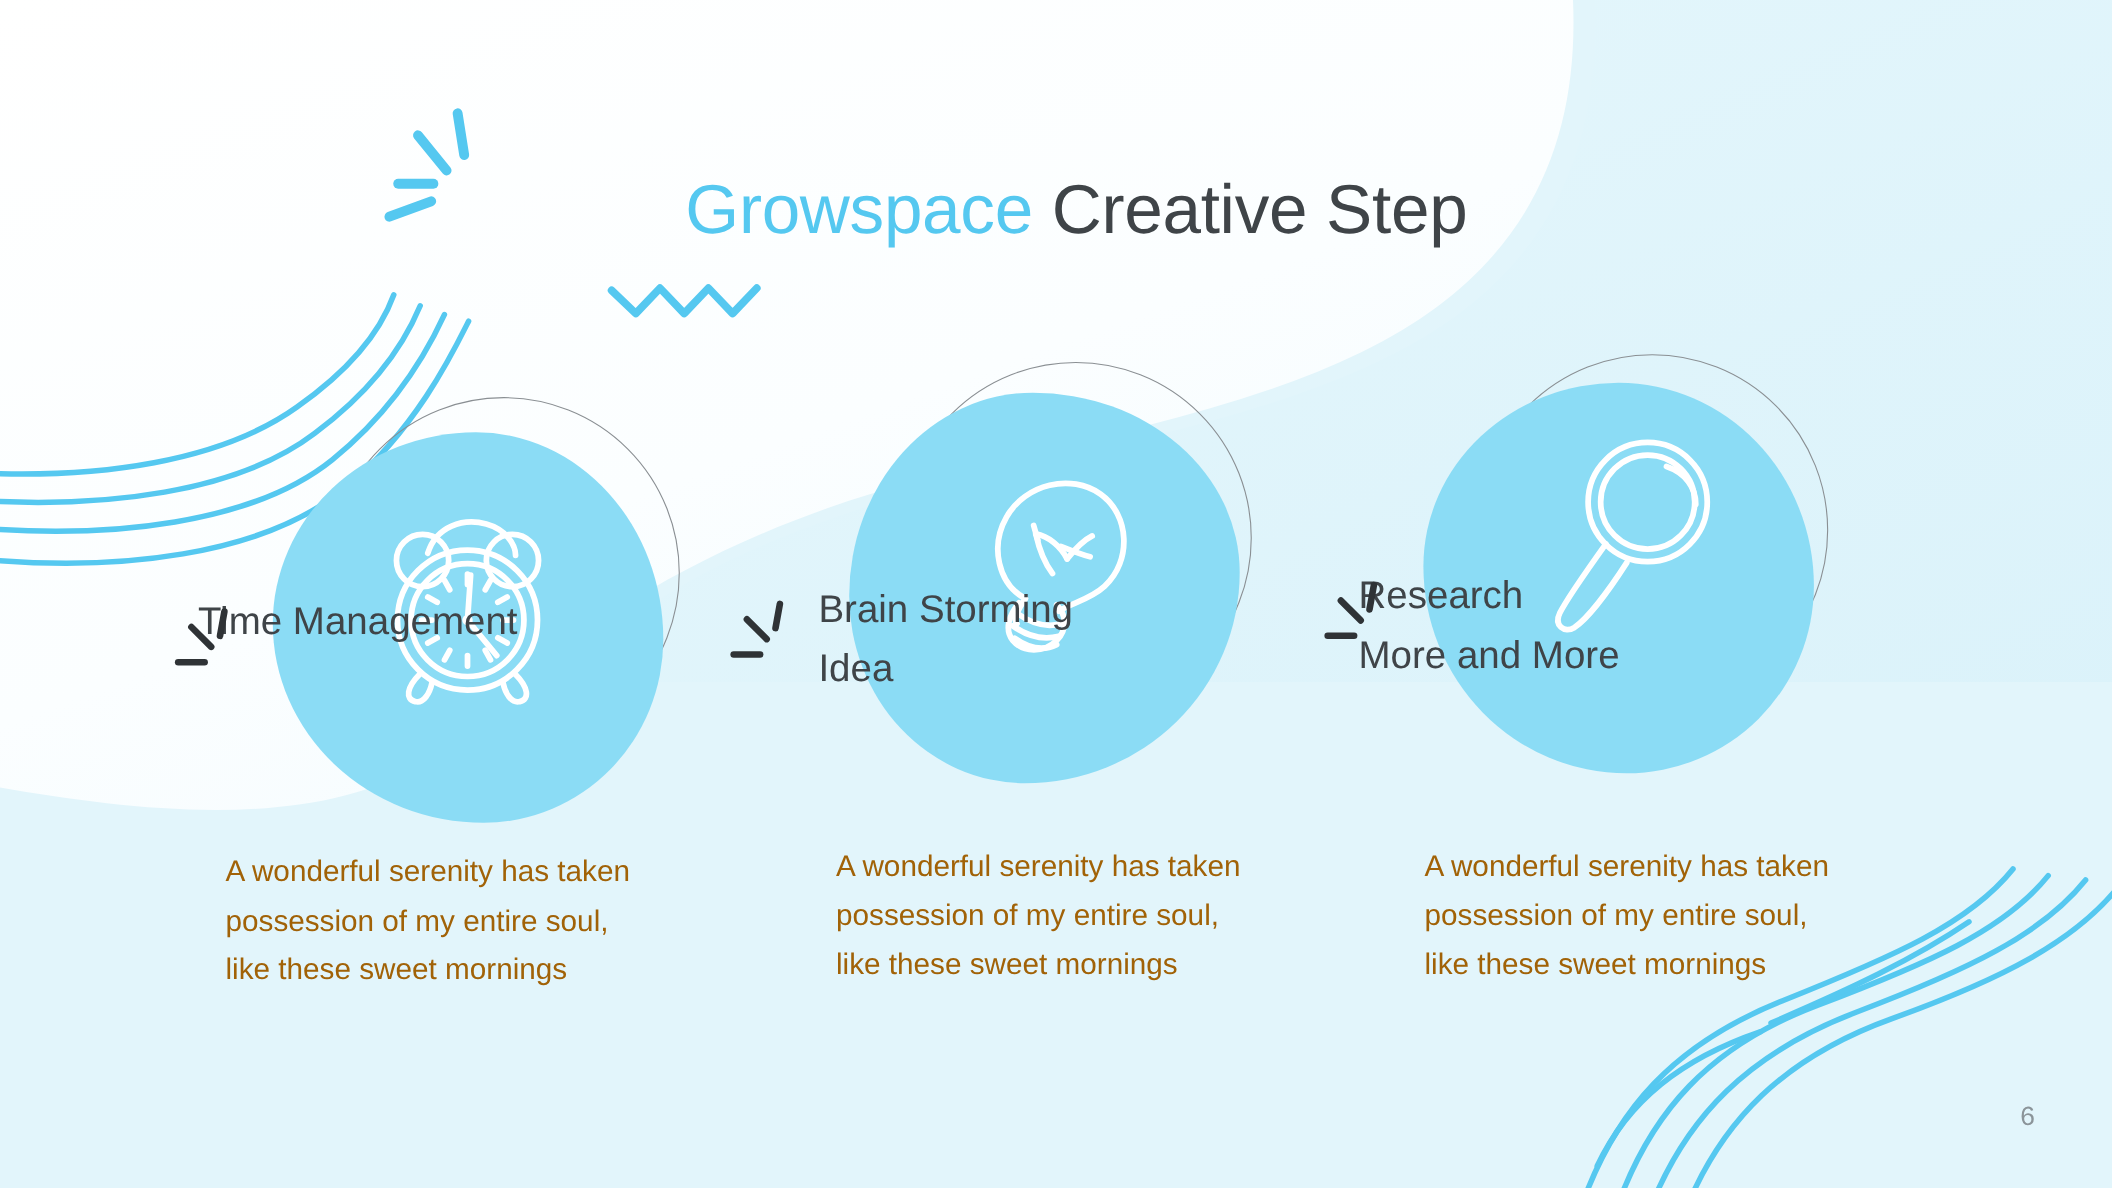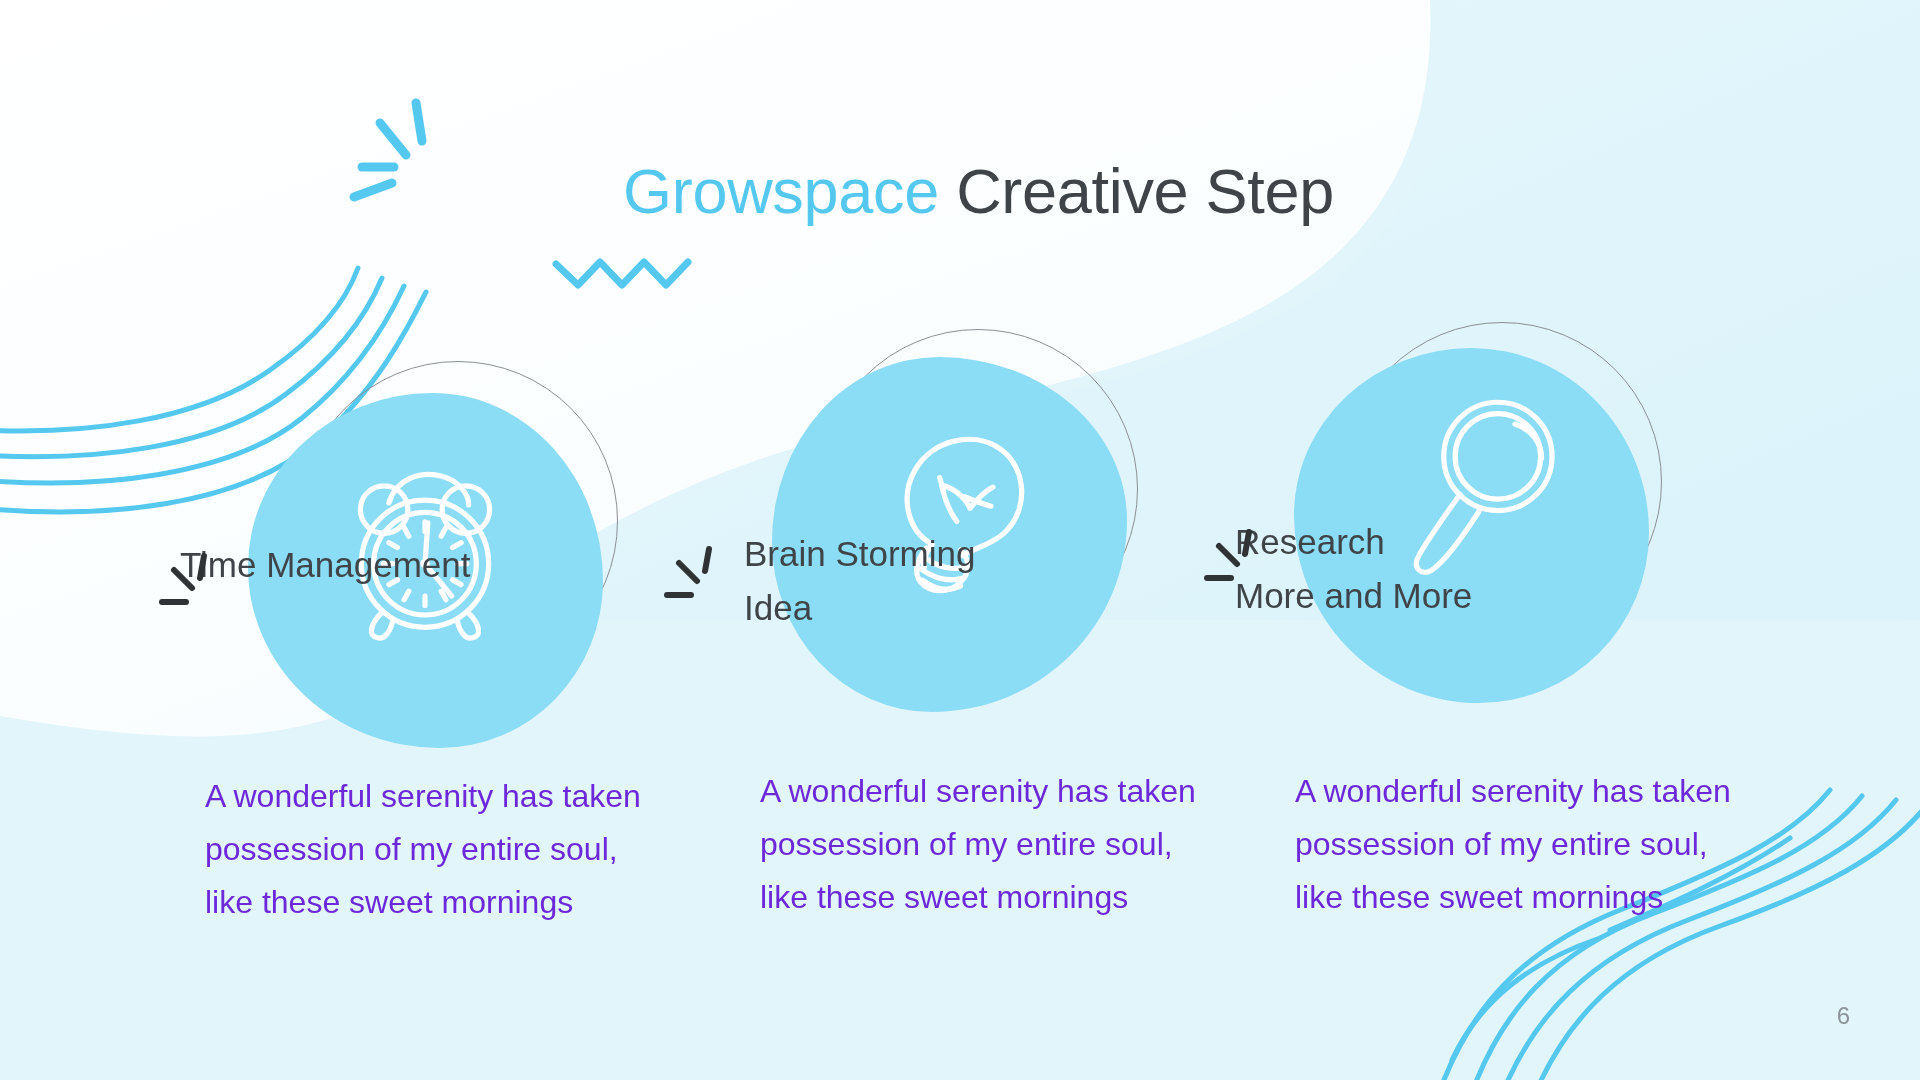--- a/index.html
+++ b/index.html
@@ -115,22 +115,22 @@
     color: #3f4448;
     line-height: 1.55;
     white-space: pre-line;
   }
   #card-0 .card-heading { left: 30px; top: 218px; }
   #card-1 .card-heading { left: 30px; top: 232px; margin-left: 24px; }
   #card-2 .card-heading { left: 20px; top: 230px; }
 
   .card-body {
     position: absolute;
-    font-size: 32px;
-    color: #6d28d9;
+    font-size: 27px;
+    color: #a16207;
     line-height: 1.65;
     white-space: pre-line;
   }
   #card-0 .card-body { left: 55px; top: 450px; }
   #card-1 .card-body { left: 70px; top: 470px; }
   #card-2 .card-body { left: 80px; top: 480px; }
 
   
   .sparkle { position: absolute; }
   .sparkle svg { display: block; overflow: visible; }

